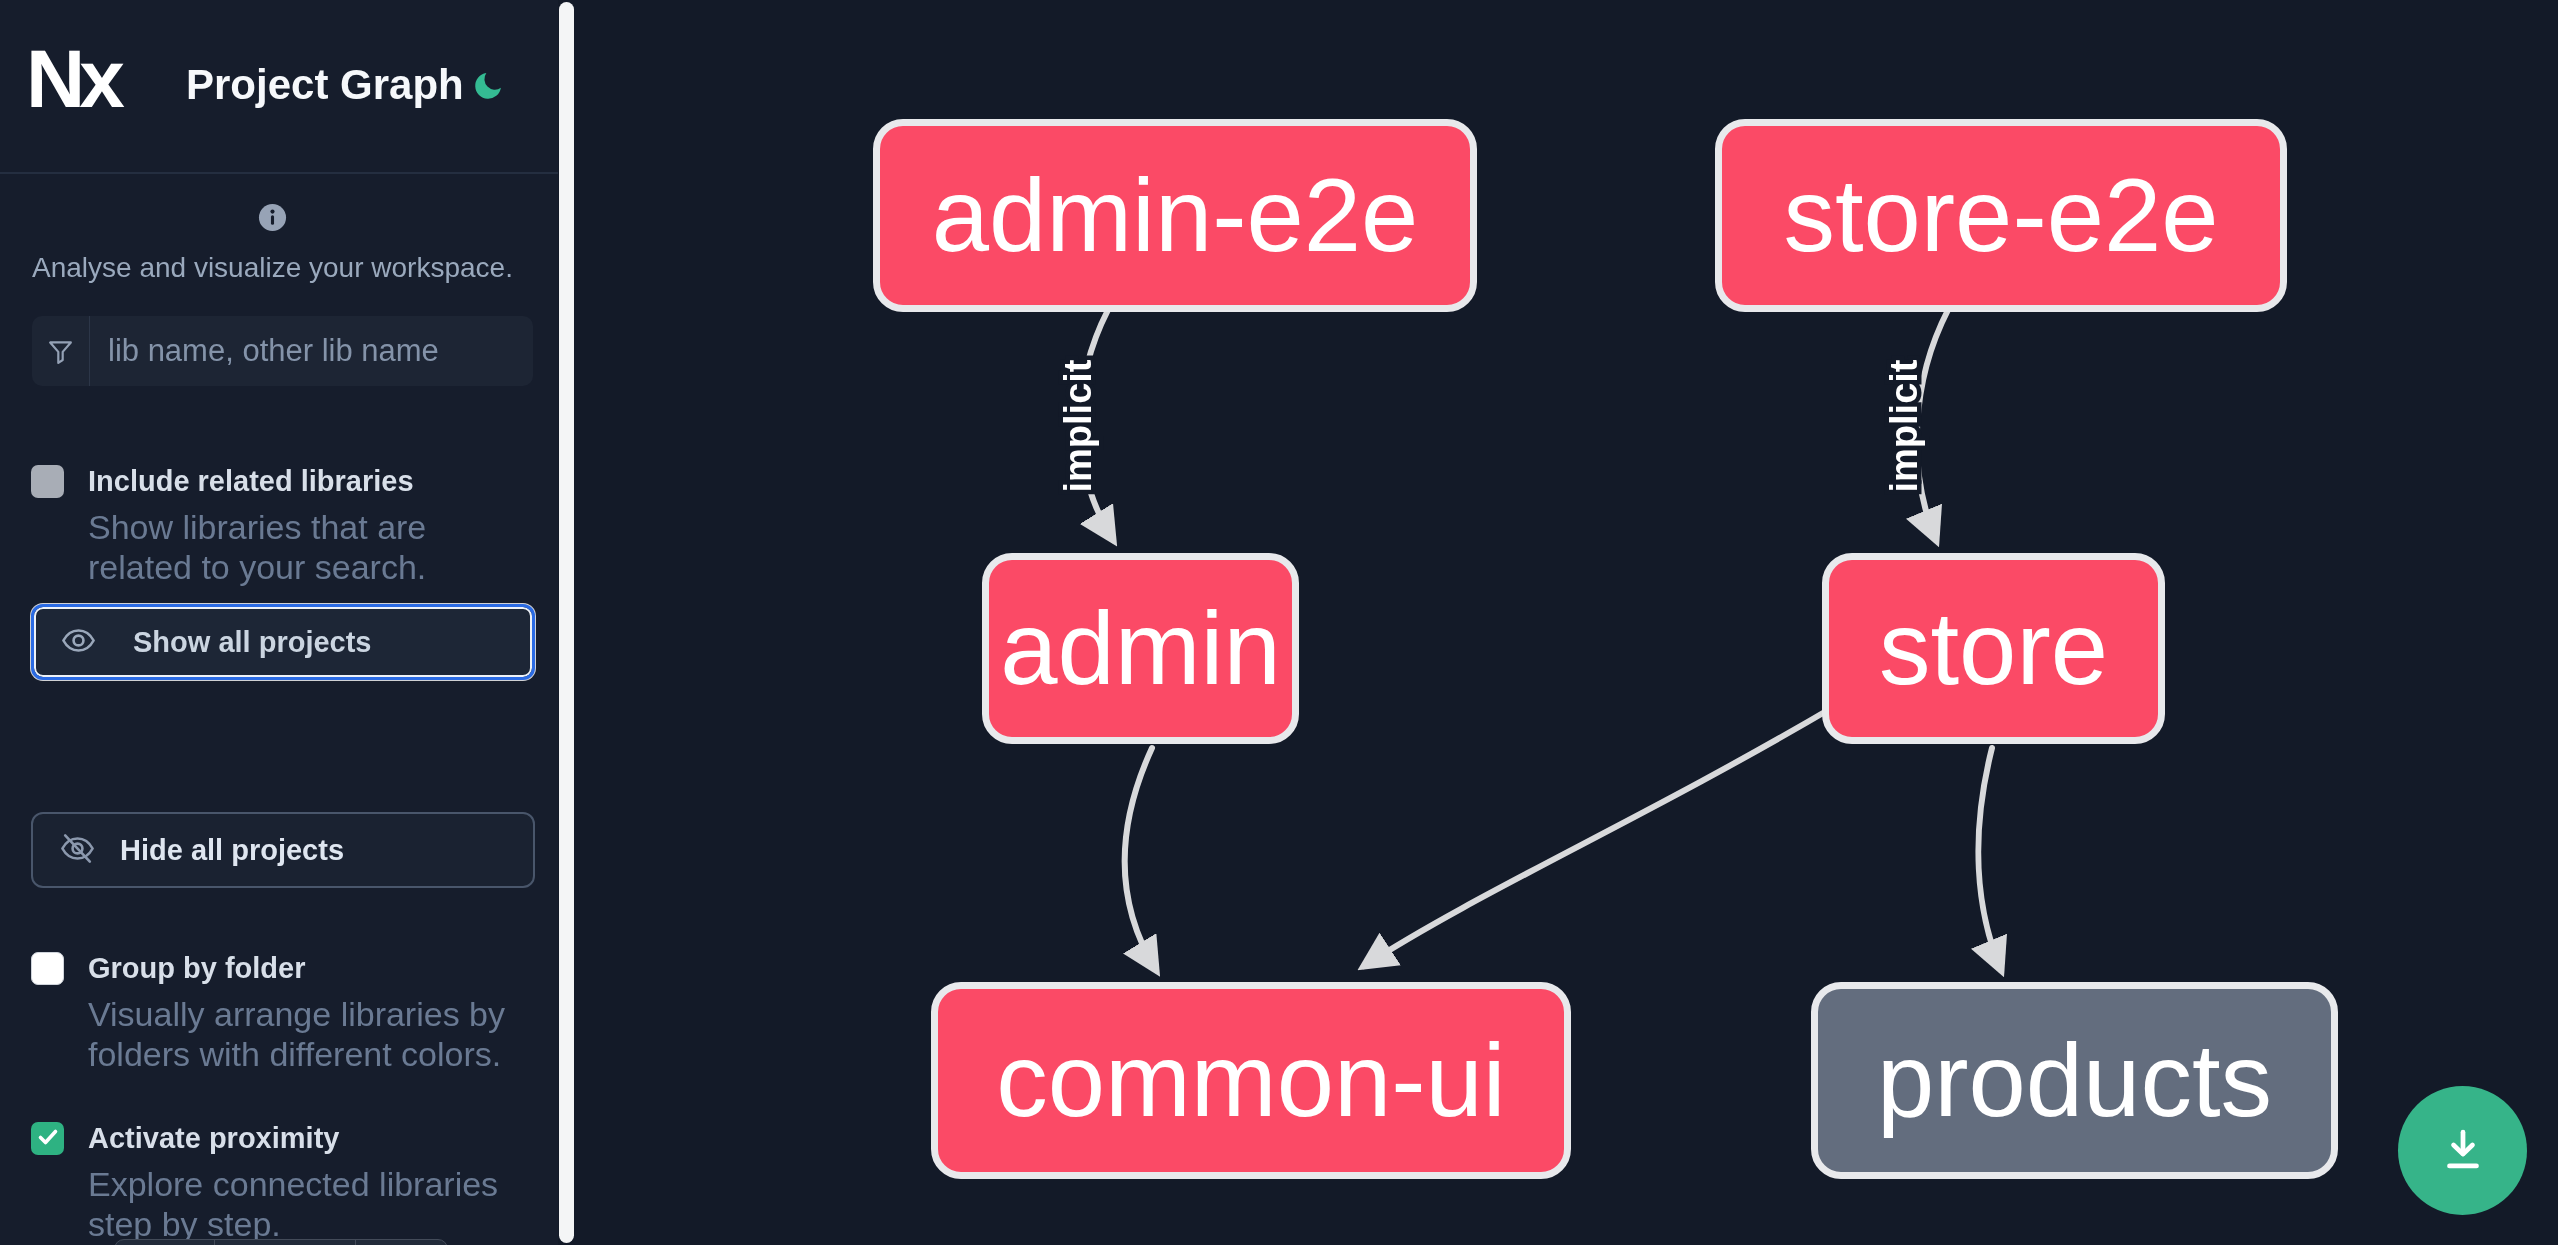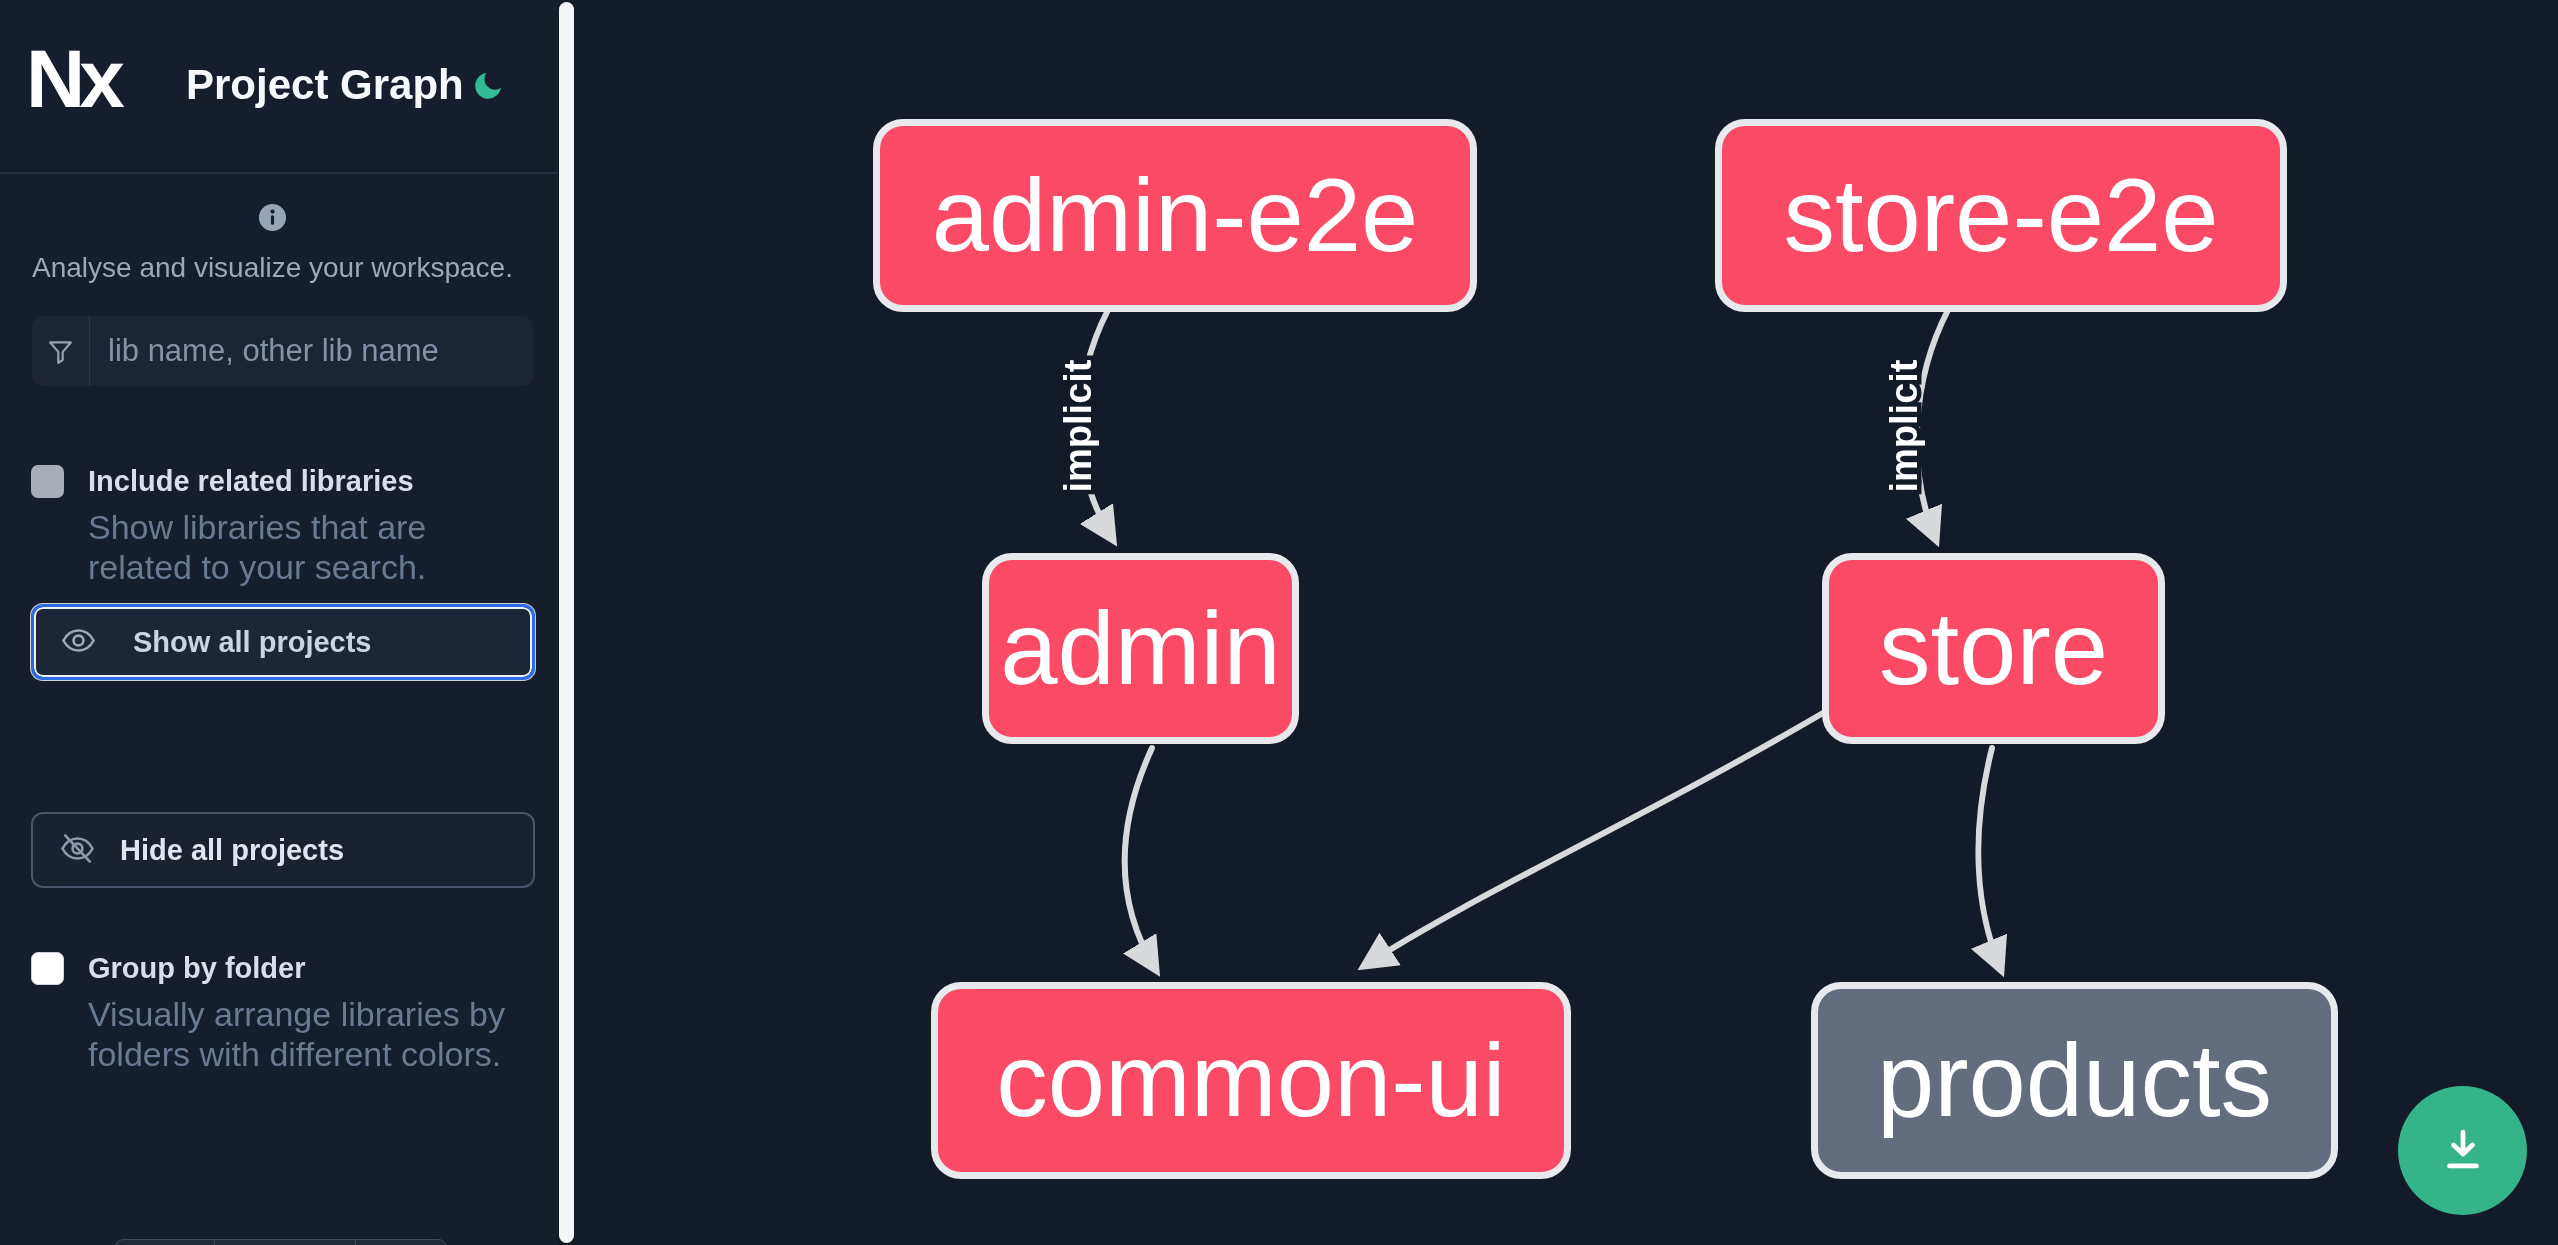--- a/index.html
+++ b/index.html
@@ -150,20 +150,31 @@
     </span>
     <span class="lbl">Hide all projects</span>
   </div>
 
   <div class="option" style="top:952px;">
     <div class="cbx white"></div>
     <div class="opt-label">Group by folder</div>
     <div class="opt-desc">Visually arrange libraries by folders with different colors.</div>
   </div>
 
+  <div class="option" style="top:1122px;">
+    <div class="cbx green">
+      <span>
+        <svg width="24" height="24" viewBox="0 0 24 24" fill="none" stroke="#ffffff" stroke-width="3.6" stroke-linecap="round" stroke-linejoin="round">
+          <path d="M4.5 12.5 L9.5 17.5 L19.5 6.5"></path>
+        </svg>
+      </span>
+    </div>
+    <div class="opt-label">Activate proximity</div>
+    <div class="opt-desc">Explore connected libraries step by step.</div>
+  </div>
 
   <div class="stepper">
     <div class="div1"></div>
     <div class="div2"></div>
   </div>
 </div>
 
 <div class="sb-scrollbar"></div>
 
 </body></html>

